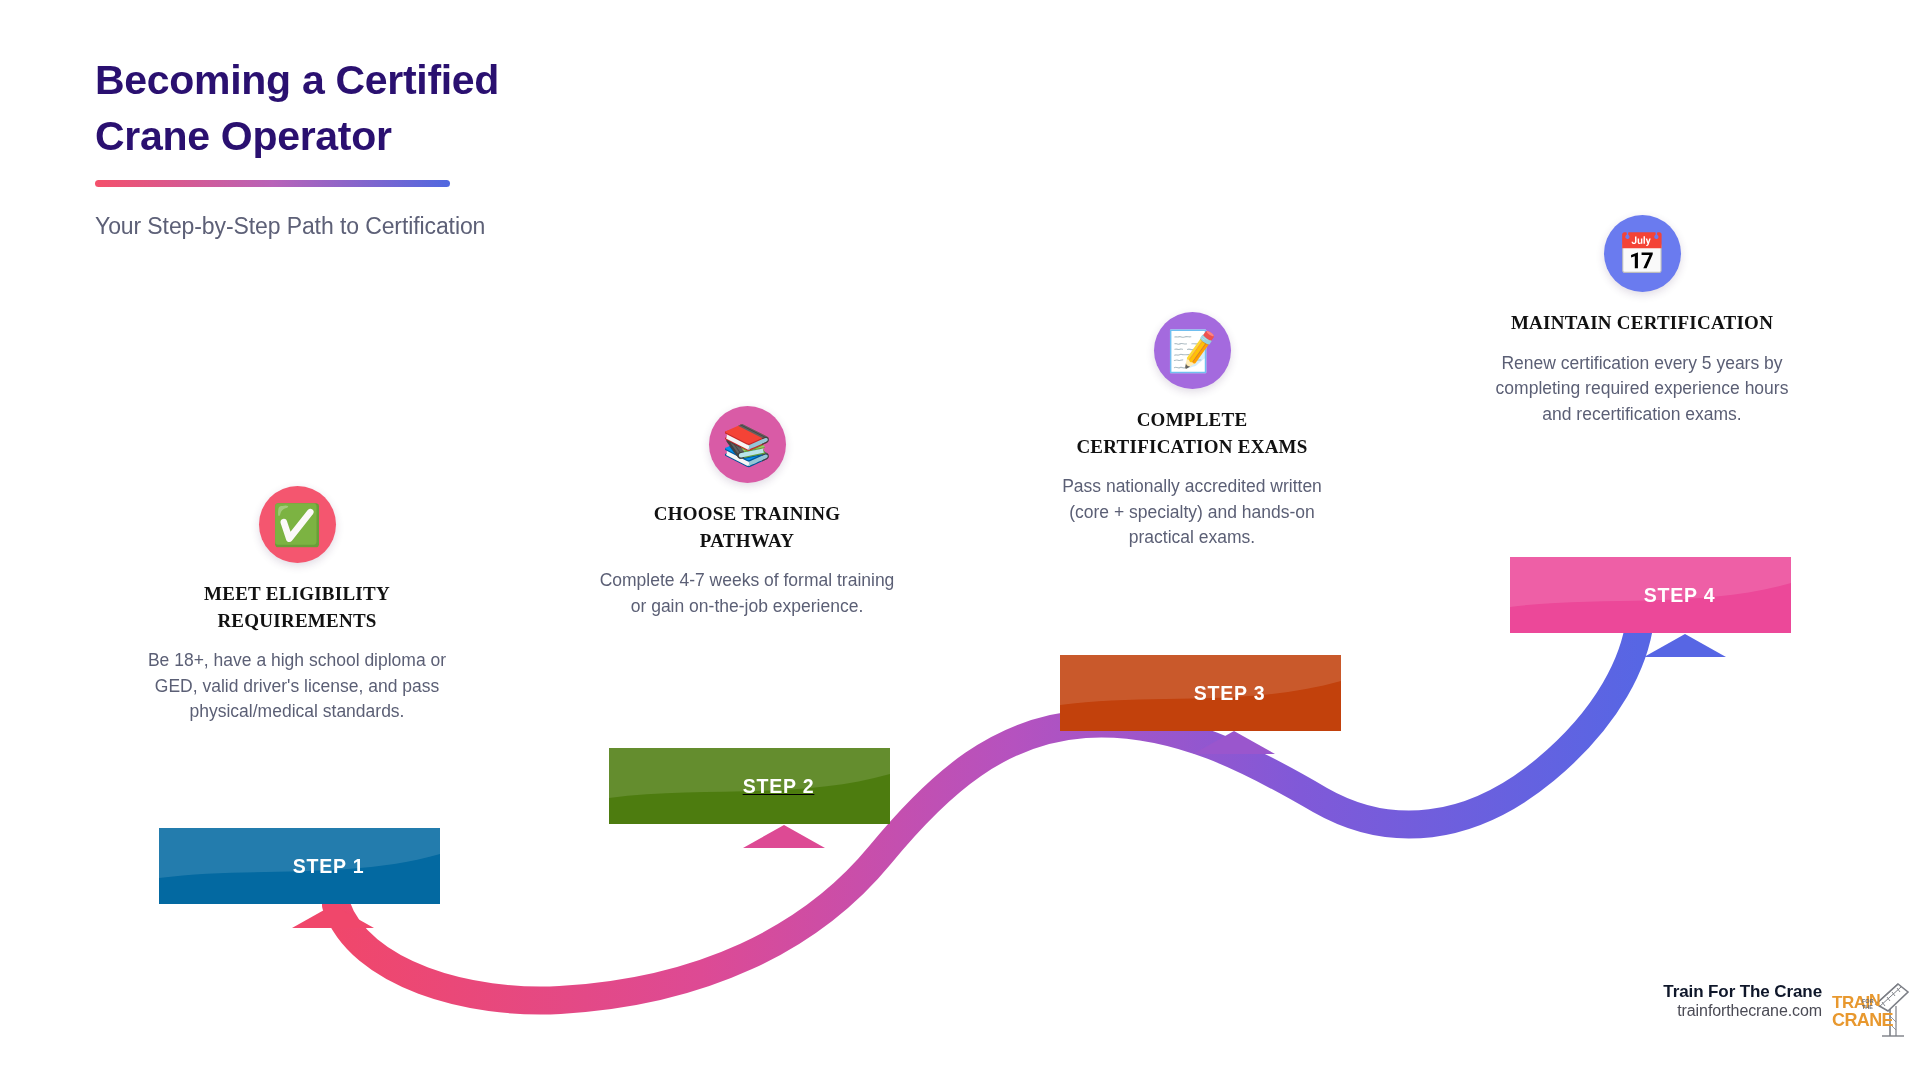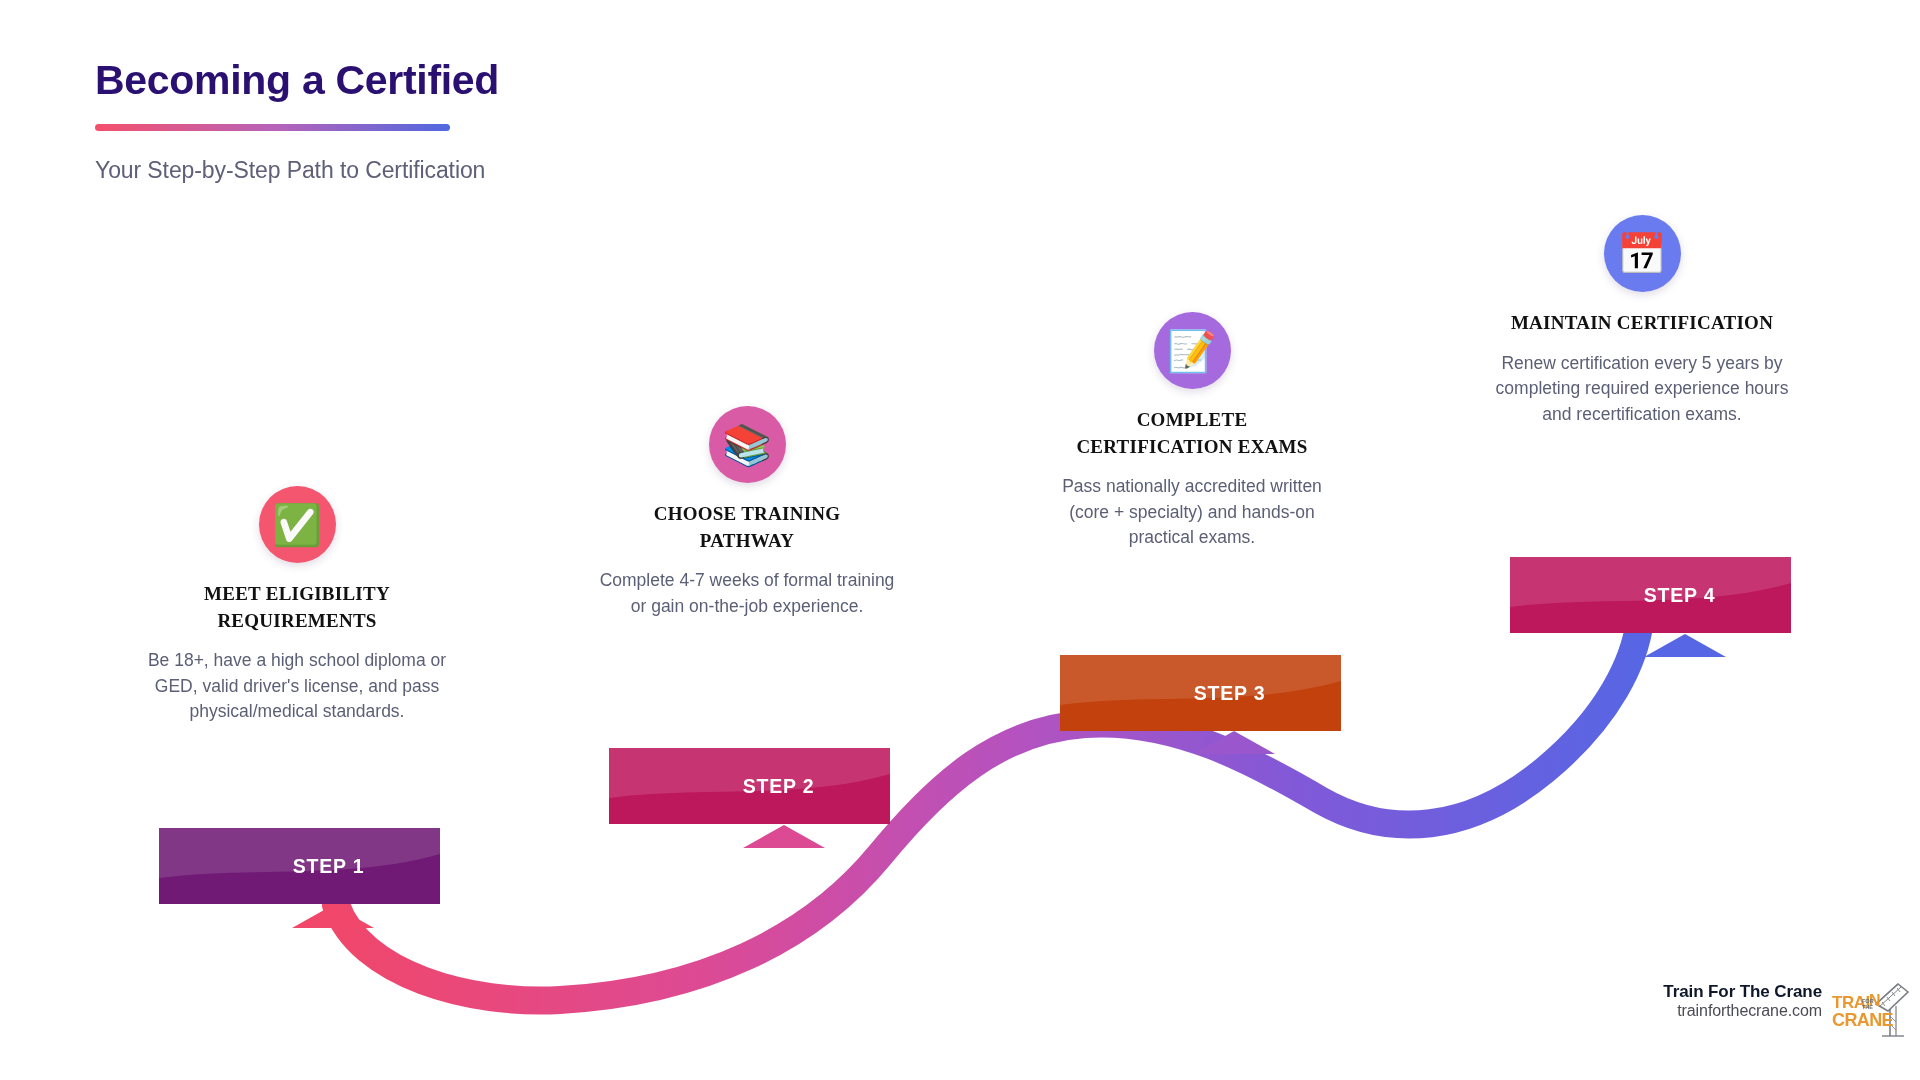--- a/index.html
+++ b/index.html
@@ -63,39 +63,40 @@
   }
   .banner-label {
     position:relative; z-index:3;
     color:#ffffff; font-size:19.5px; font-weight:bold; letter-spacing:0.8px;
     transform:translateX(29px);
   }
   .banner .sheen {
     position:absolute; left:0; top:0; width:100%; height:100%;
     z-index:2; pointer-events:none;
   }
-  .banner-1 { left:159px;  top:828px; background:#701a75; }
-  .banner-2 { left:609px;  top:748px; background:#be185d; }
+  .banner-1 { left:159px;  top:828px; background:#0369a1; }
+  .banner-2 { left:609px;  top:748px; background:#4d7c0f;text-decoration:underline; }
   .banner-3 { left:1060px; top:655px; background:#c2410c; }
-  .banner-4 { left:1510px; top:557px; background:#be185d; }
+  .banner-4 { left:1510px; top:557px; background:#ec4899; }
 
   
   .brand { position:absolute; left:1632px; top:982px; text-align:right; width:190px; }
   .brand-name { font-size:17px; font-weight:bold; color:#0f172a; letter-spacing:-0.1px; }
   .brand-url  { font-size:16px; color:#4b4b55; letter-spacing:-0.1px; }
   .brand-logo { position:absolute; left:1832px; top:982px; width:78px; height:62px; }
 </style>
 </head>
 <body>
 
 <div id="stage">
 
   <div class="header">
     <div class="title">
       <div>Becoming a Certified</div>
+      <div>Crane Operator</div>
     </div>
     <div class="accent-bar"></div>
     <div class="subtitle">Your Step-by-Step Path to Certification</div>
   </div>
 
   <svg id="ribbon" viewBox="0 0 1920 1080" preserveAspectRatio="none">
     <defs>
       <linearGradient id="ribbonGrad" x1="0" y1="0" x2="1" y2="0">
         <stop offset="0.00" stop-color="#f0476b"></stop>
         <stop offset="0.28" stop-color="#dd4a94"></stop>

